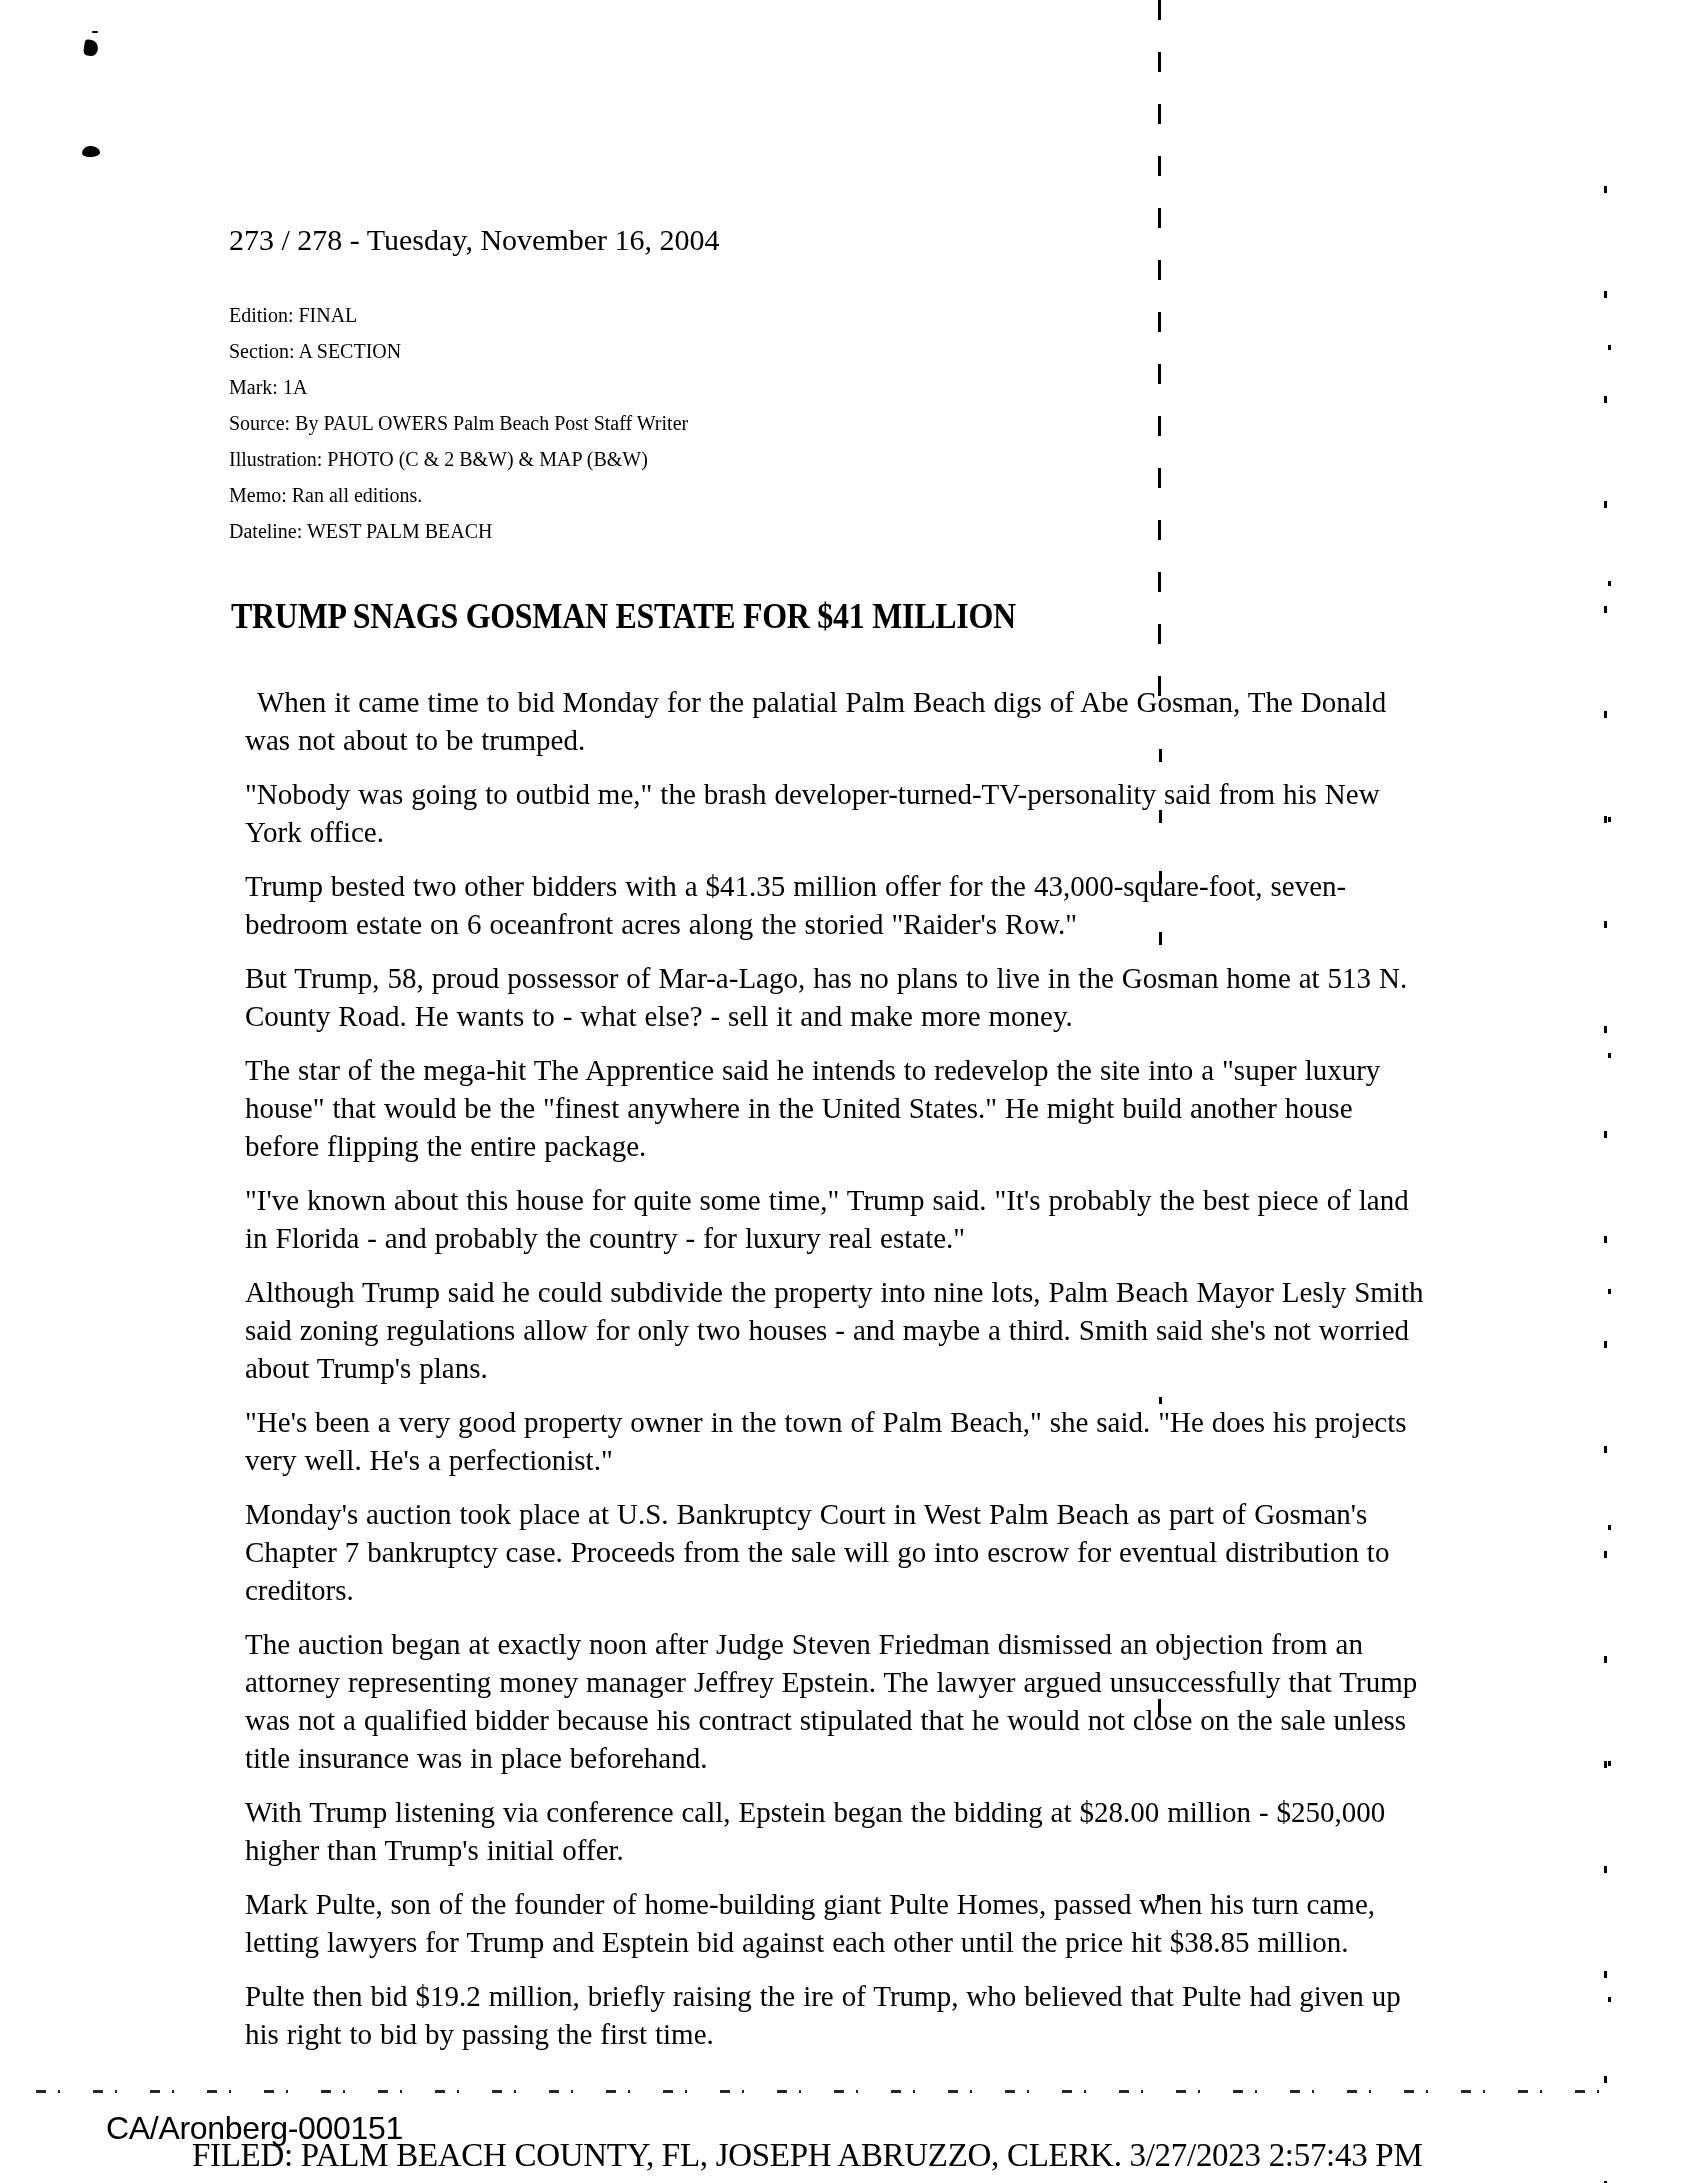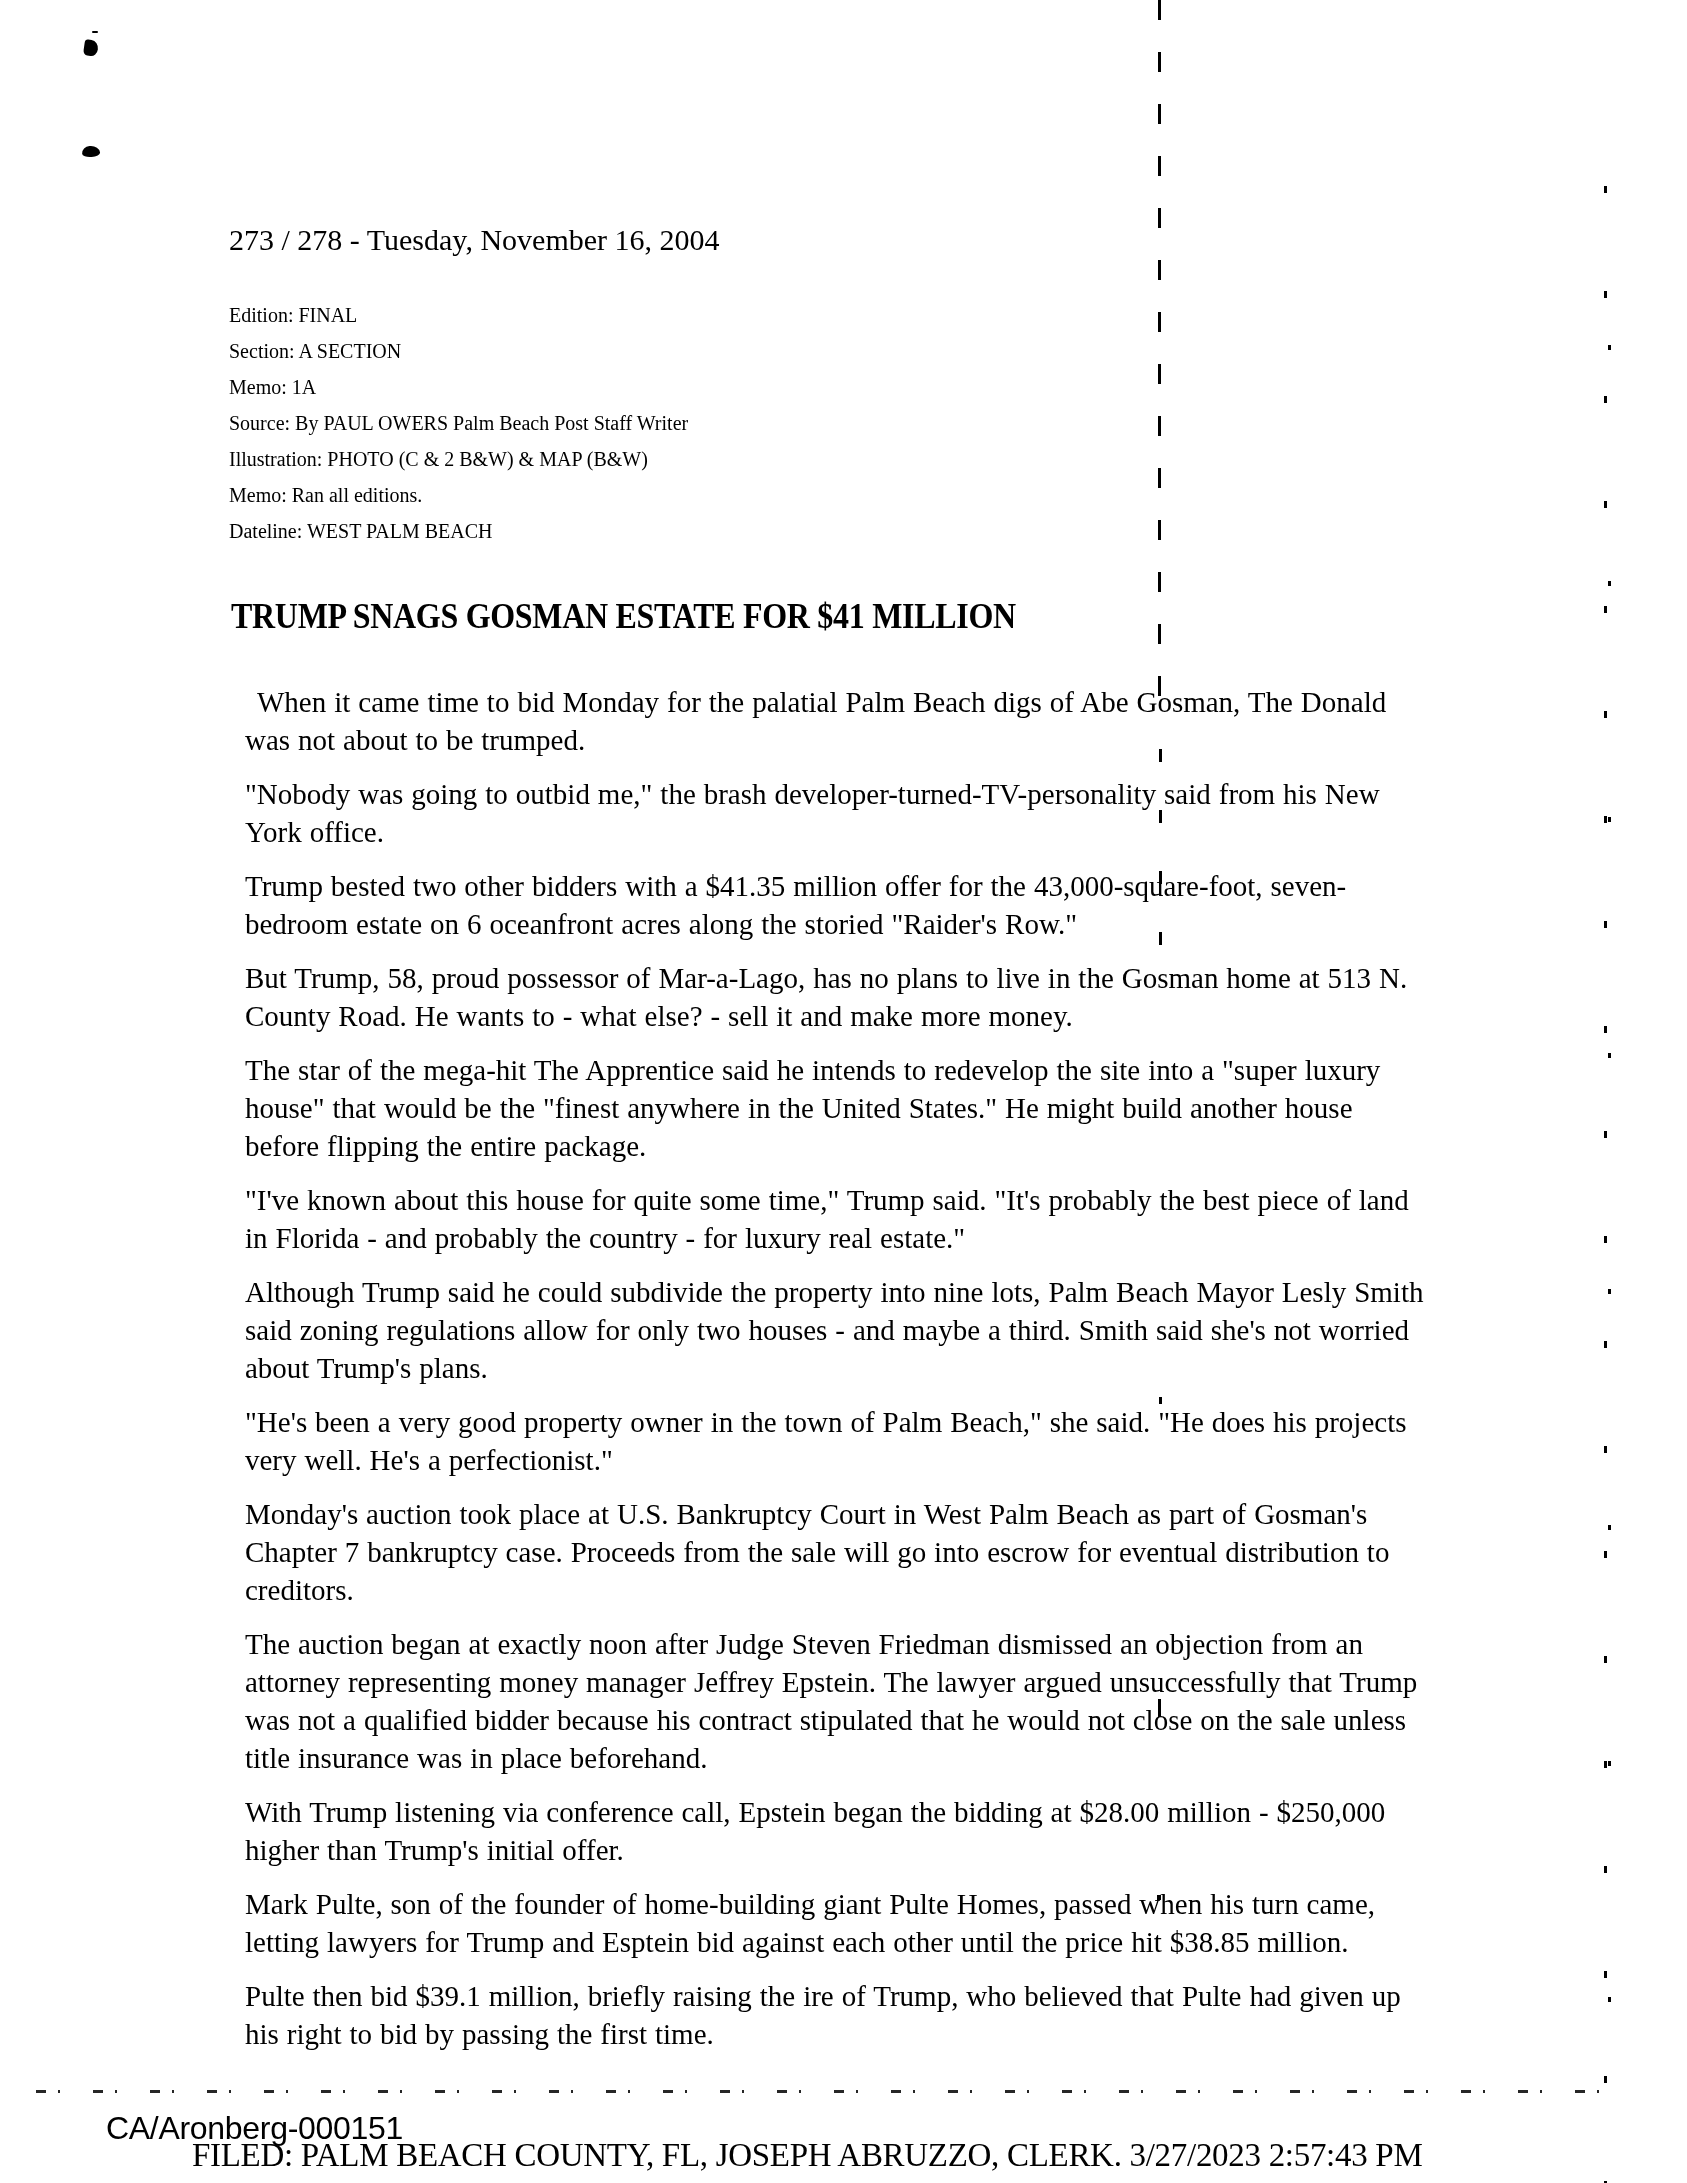--- a/index.html
+++ b/index.html
@@ -147,21 +147,21 @@
   <div class="artifact vdash-dot-3"></div>
   <div class="artifact noise-col-1"></div>
   <div class="artifact noise-col-2"></div>
   <div class="artifact noise-hline"></div>
 
   <div class="header-line">273 / 278 - Tuesday, November 16, 2004</div>
 
   <div class="metadata-block">
     <div class="metadata-line">Edition: FINAL</div>
     <div class="metadata-line">Section: A SECTION</div>
-    <div class="metadata-line">Memo: 1A</div>
+    <div class="metadata-line">Mark: 1A</div>
     <div class="metadata-line">Source: By PAUL OWERS Palm Beach Post Staff Writer</div>
     <div class="metadata-line">Illustration: PHOTO (C &amp; 2 B&amp;W) &amp; MAP (B&amp;W)</div>
     <div class="metadata-line">Memo: Ran all editions.</div>
     <div class="metadata-line">Dateline: WEST PALM BEACH</div>
   </div>
 
   <h1 class="headline">TRUMP SNAGS GOSMAN ESTATE FOR $41 MILLION</h1>
 
   <div class="article-body">
     <p class="indent">When it came time to bid Monday for the palatial Palm Beach digs of Abe Gosman, The Donald was not about to be trumped.</p>
@@ -169,21 +169,21 @@
     <p>Trump bested two other bidders with a $41.35 million offer for the 43,000-square-foot, seven-bedroom estate on 6 oceanfront acres along the storied "Raider's Row."</p>
     <p>But Trump, 58, proud possessor of Mar-a-Lago, has no plans to live in the Gosman home at 513 N. County Road. He wants to - what else? - sell it and make more money.</p>
     <p>The star of the mega-hit The Apprentice said he intends to redevelop the site into a "super luxury house" that would be the "finest anywhere in the United States." He might build another house before flipping the entire package.</p>
     <p>"I've known about this house for quite some time," Trump said. "It's probably the best piece of land in Florida - and probably the country - for luxury real estate."</p>
     <p>Although Trump said he could subdivide the property into nine lots, Palm Beach Mayor Lesly Smith said zoning regulations allow for only two houses - and maybe a third. Smith said she's not worried about Trump's plans.</p>
     <p>"He's been a very good property owner in the town of Palm Beach," she said. "He does his projects very well. He's a perfectionist."</p>
     <p>Monday's auction took place at U.S. Bankruptcy Court in West Palm Beach as part of Gosman's Chapter 7 bankruptcy case. Proceeds from the sale will go into escrow for eventual distribution to creditors.</p>
     <p>The auction began at exactly noon after Judge Steven Friedman dismissed an objection from an attorney representing money manager Jeffrey Epstein. The lawyer argued unsuccessfully that Trump was not a qualified bidder because his contract stipulated that he would not close on the sale unless title insurance was in place beforehand.</p>
     <p>With Trump listening via conference call, Epstein began the bidding at $28.00 million - $250,000 higher than Trump's initial offer.</p>
     <p>Mark Pulte, son of the founder of home-building giant Pulte Homes, passed when his turn came, letting lawyers for Trump and Esptein bid against each other until the price hit $38.85 million.</p>
-    <p>Pulte then bid $39.1 million, briefly raising the ire of Trump, who believed that Pulte had given up his right to bid by passing the first time.</p>
+    <p>Pulte then bid $19.2 million, briefly raising the ire of Trump, who believed that Pulte had given up his right to bid by passing the first time.</p>
   </div>
 
   <div class="bates-number">CA/Aronberg-000151</div>
 
   <div class="filed-stamp">FILED: PALM BEACH COUNTY, FL, JOSEPH ABRUZZO, CLERK. 3/27/2023 2:57:43 PM</div>
 
 </div>
 
 
 </body></html>

